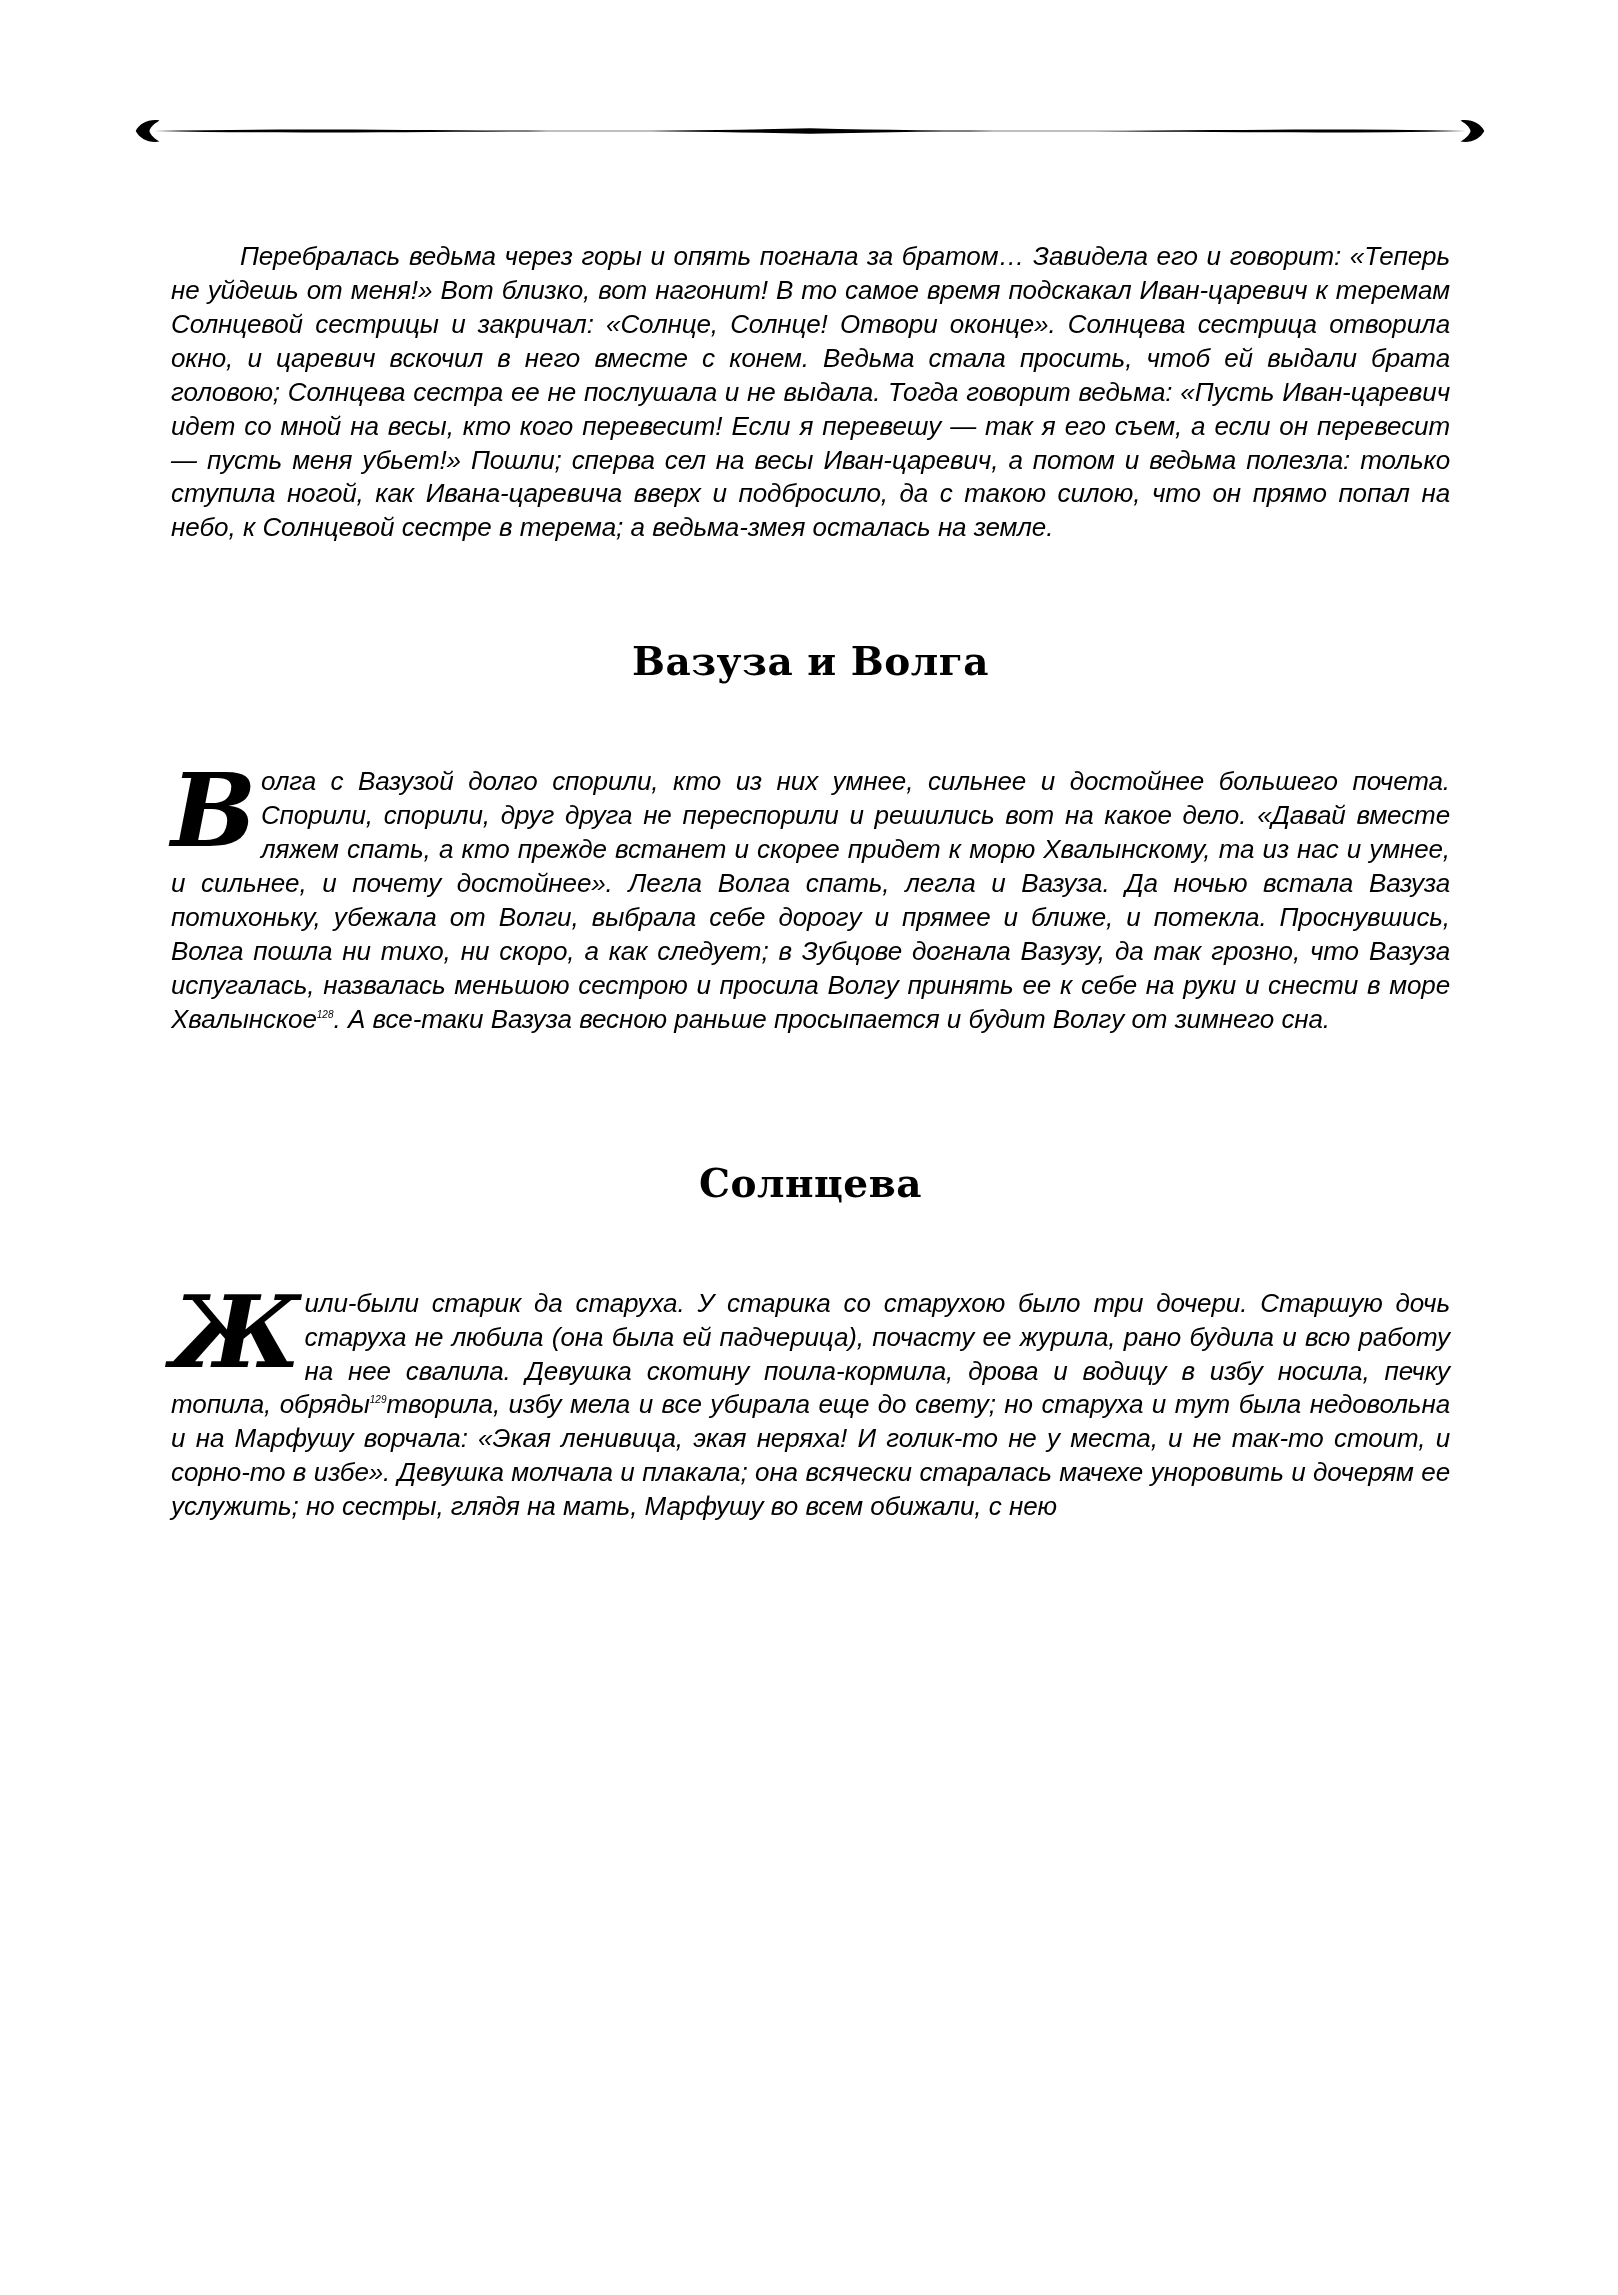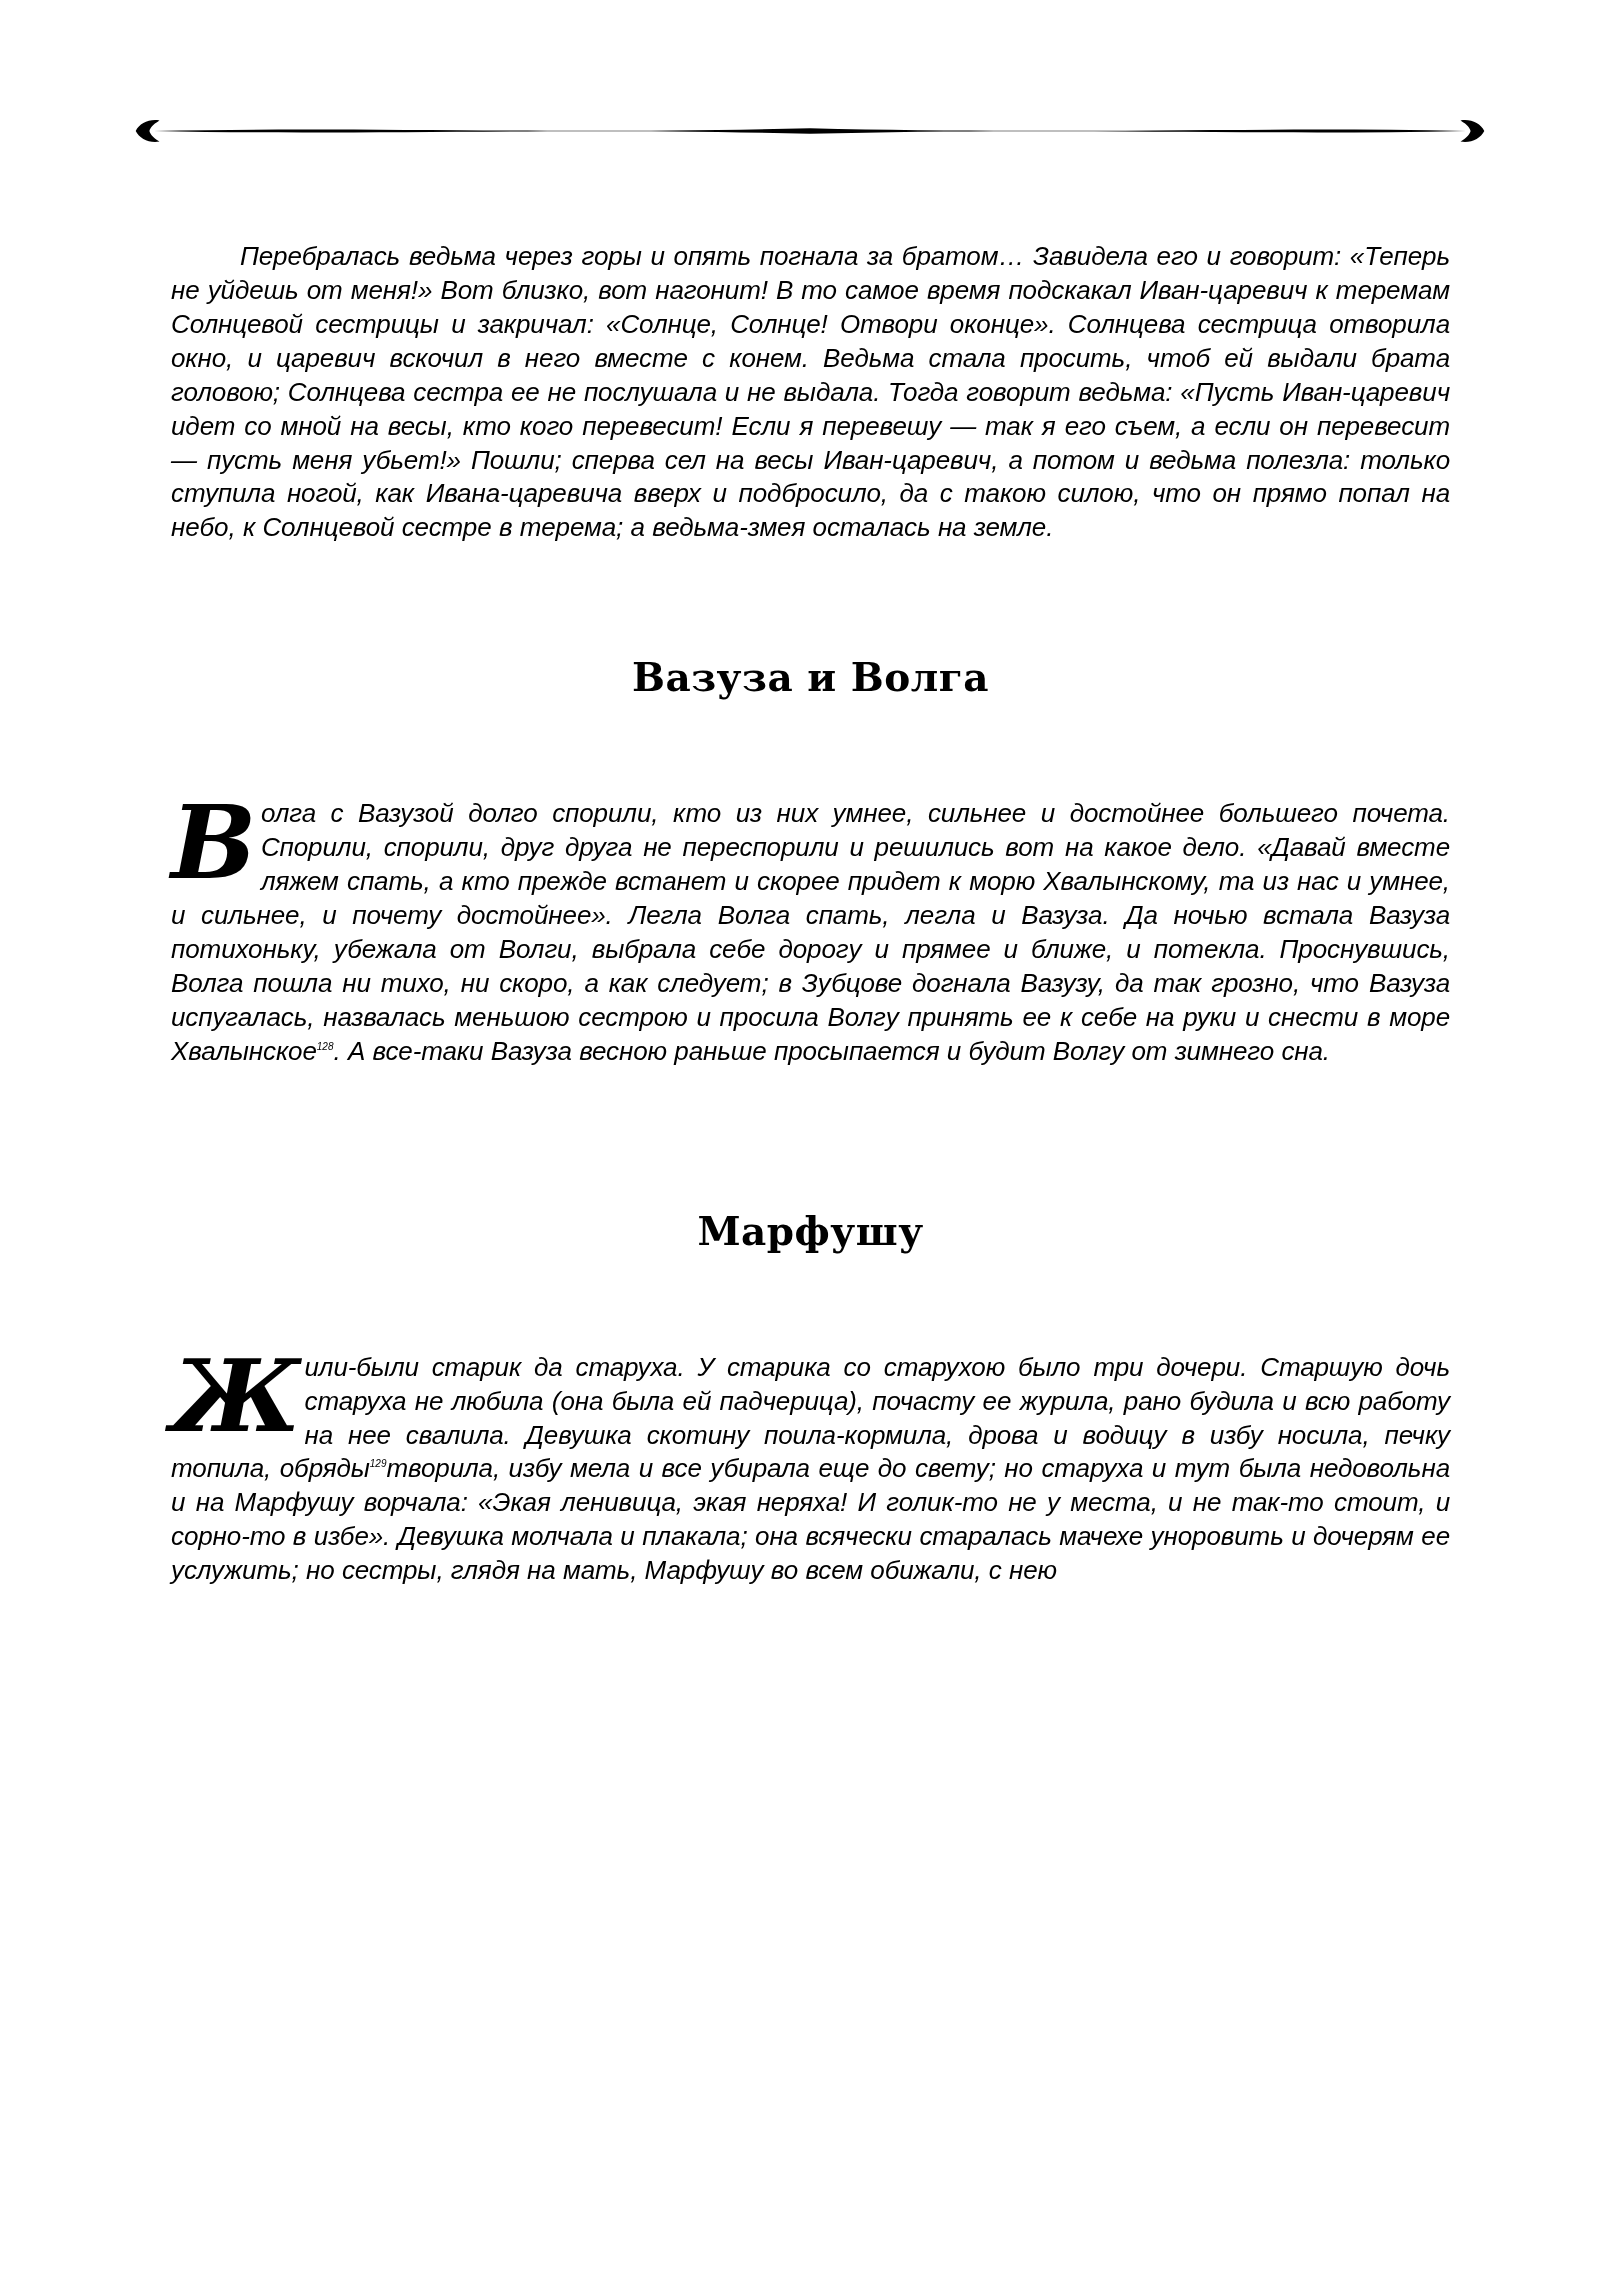--- a/index.html
+++ b/index.html
@@ -56,21 +56,21 @@
 
   .sup {
     font-size: 10px;
     vertical-align: super;
     line-height: 0;
     letter-spacing: 0;
   }
 
   
   h2.tale-title {
-    margin: 16px;
+    margin: 0;
     font-family: "DejaVu Serif", serif;
     font-weight: bold;
     font-size: 39px;
     text-align: center;
     letter-spacing: 0.5px;
   }
 
   .gap-before-title { height: 85px; }
   .gap-after-title  { height: 73px; }
   .gap-before-title-2 { height: 115px; }
@@ -118,21 +118,21 @@
     <h2 class="tale-title">Вазуза и Волга</h2>
 
     <div class="gap-after-title"></div>
 
     <div class="dropcap-block">
       <p class="body"><span class="dropcap v">В</span><span>олга с Вазузой долго спорили, кто из них умнее, сильнее и достойнее большего почета. Спорили, спорили, друг друга не переспорили и решились вот на какое дело. «Давай вместе ляжем спать, а кто прежде встанет и скорее придет к морю Хвалынскому, та из нас и умнее, и сильнее, и почету достойнее». Легла Волга спать, легла и Вазуза. Да ночью встала Вазуза потихоньку, убежала от Волги, выбрала себе дорогу и прямее и ближе, и потекла. Проснувшись, Волга пошла ни тихо, ни скоро, а как следует; в Зубцове догнала Вазузу, да так грозно, что Вазуза испугалась, назвалась меньшою сестрою и просила Волгу принять ее к себе на руки и снести в море Хвалынское</span><span class="sup">128</span><span>. А все-таки Вазуза весною раньше просыпается и будит Волгу от зимнего сна.</span></p>
     </div>
 
     <div class="gap-before-title-2"></div>
 
-    <h2 class="tale-title">Марфушу</h2>
+    <h2 class="tale-title">Солнцева</h2>
 
     <div class="gap-after-title-2"></div>
 
     <div class="dropcap-block">
       <p class="body"><span class="dropcap zh">Ж</span><span>или-были старик да старуха. У старика со старухою было три дочери. Старшую дочь старуха не любила (она была ей падчерица), почасту ее журила, рано будила и всю работу на нее свалила. Девушка скотину поила-кормила, дрова и водицу в избу носила, печку топила, обряды</span><span class="sup">129</span><span>творила, избу мела и все убирала еще до свету; но старуха и тут была недовольна и на Марфушу ворчала: «Экая ленивица, экая неряха! И голик-то не у места, и не так-то стоит, и сорно-то в избе». Девушка молчала и плакала; она всячески старалась мачехе уноровить и дочерям ее услужить; но сестры, глядя на мать, Марфушу во всем обижали, с нею</span></p>
     </div>
 
   </div>
 
 </div>

